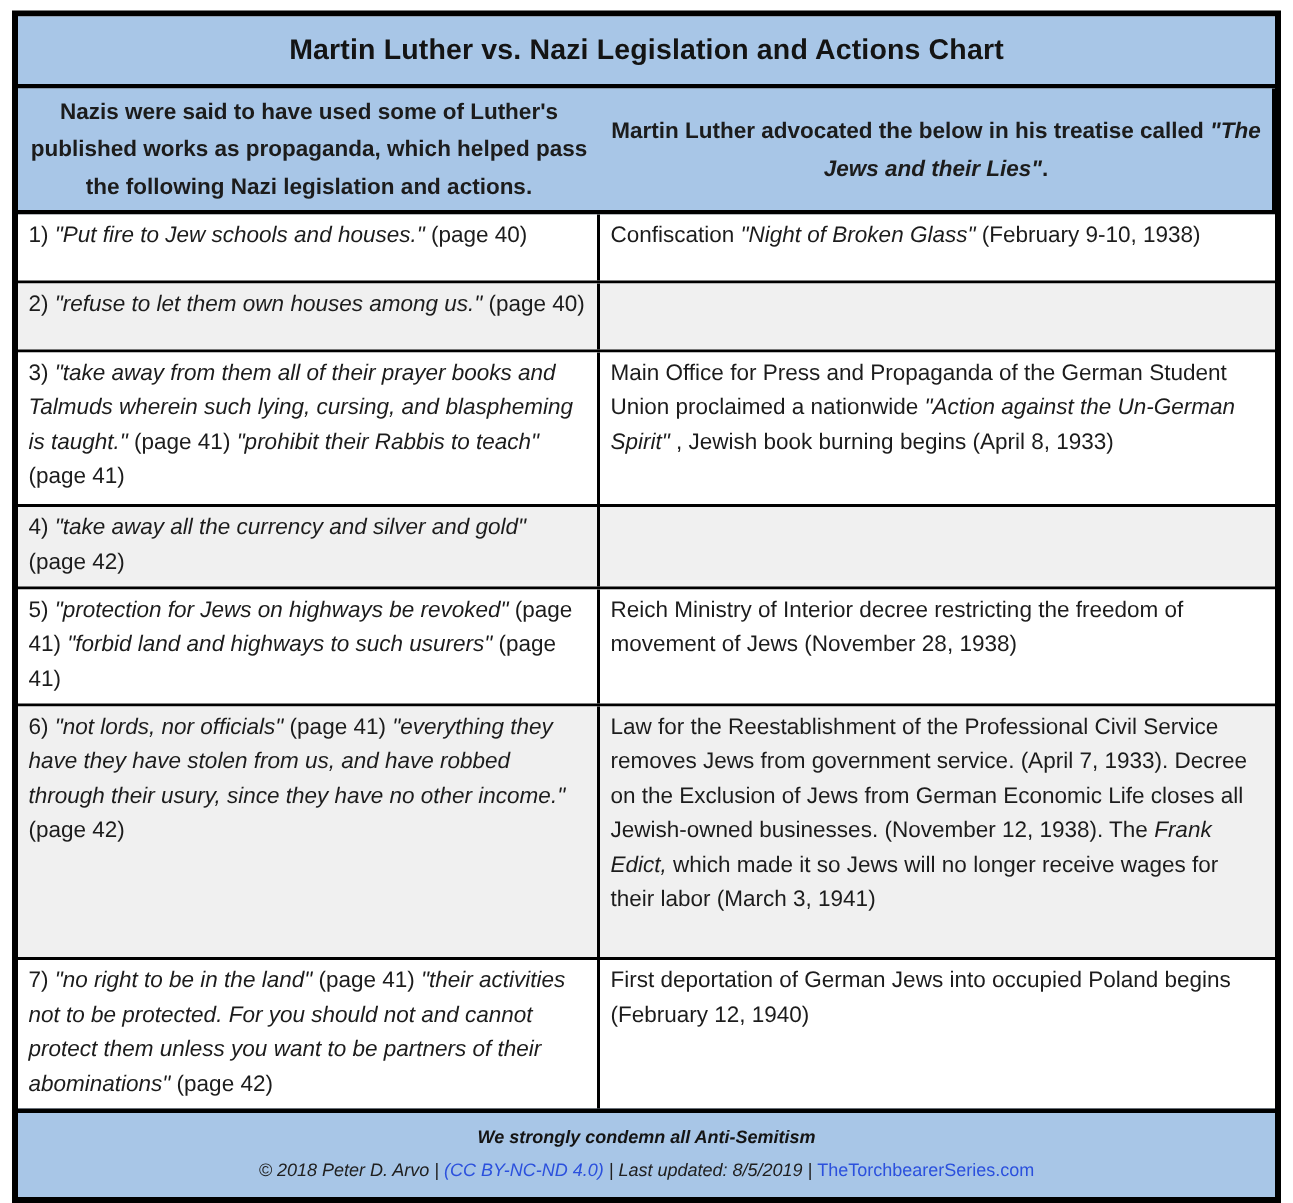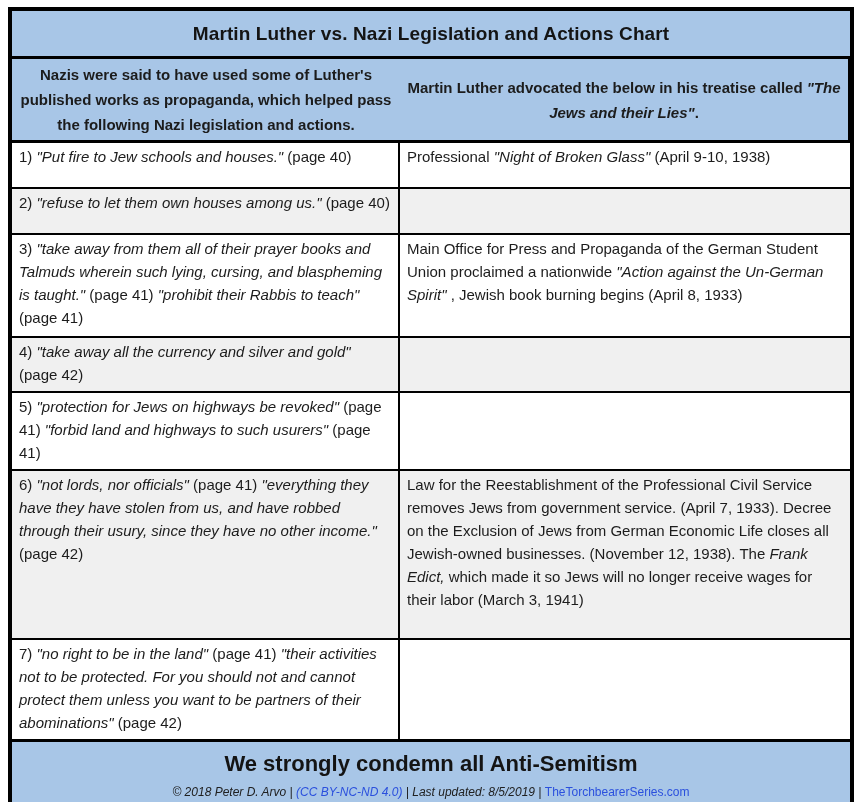--- a/index.html
+++ b/index.html
@@ -65,22 +65,23 @@
   .r5 { min-height: 72px; }
   .r6 { min-height: 169px; }
   .r7 { min-height: 99px; }
   .footer-band {
     background: var(--band-blue);
     border-top: 3px solid var(--border-black);
     text-align: center;
     padding: 7px 8px 11px;
   }
   .condemnation {
+    font-style: italic;
     font-weight: bold;
-    font-size: 22px;
+    font-size: 12px;
     padding: 2px 0 8px;
     color: #141414;
   }
   .credits {
     font-style: italic;
     font-size: 12px;
     color: #202020;
   }
   .it { font-style: italic; }
   .up { font-style: normal; }
@@ -99,41 +100,43 @@
         <div><span>Nazis were said to have used some of Luther's published works as propaganda, which helped pass the following Nazi legislation and actions.</span></div>
       </div>
       <div class="cell left">
         <div><span>Martin Luther advocated the below in his treatise called </span><span class="it">"The Jews and their Lies"</span><span>.</span></div>
       </div>
     </div>
 
     <div class="rows">
       <div class="grid-row r1">
         <div class="cell left"><span>1) </span><span class="it">"Put fire to Jew schools and houses."</span><span>  (page 40)</span></div>
-        <div class="cell right"><span>Professional </span><span class="it">"Night of Broken Glass"</span><span> (April 9-10, 1938)</span></div>
+        <div class="cell right"><span>Confiscation </span><span class="it">"Night of Broken Glass"</span><span> (February 9-10, 1938)</span></div>
       </div>
       <div class="grid-row r2">
         <div class="cell left"><span>2) </span><span class="it">"refuse to let them own houses among us."</span><span> (page 40)</span></div>
       </div>
       <div class="grid-row r3">
         <div class="cell left"><span>3) </span><span class="it">"take away from them all of their prayer books and Talmuds wherein such lying, cursing, and blaspheming is taught."</span><span> (page 41) </span><span class="it">"prohibit their Rabbis to teach"</span><span> (page 41)</span></div>
         <div class="cell right"><span>Main Office for Press and Propaganda of the German Student Union proclaimed a nationwide </span><span class="it">"Action against the Un-German Spirit"</span><span> , Jewish book burning begins (April 8, 1933)</span></div>
       </div>
       <div class="grid-row r4">
         <div class="cell left"><span>4) </span><span class="it">"take away all the currency and silver and gold"</span><span> (page 42)</span></div>
       </div>
       <div class="grid-row r5">
         <div class="cell left"><span>5) </span><span class="it">"protection for Jews on highways be revoked"</span><span> (page 41) </span><span class="it">"forbid land and highways to such usurers"</span><span> (page 41)</span></div>
+        <div class="cell right"><span>Reich Ministry of Interior decree restricting the freedom of movement of Jews (November 28, 1938)</span></div>
       </div>
       <div class="grid-row r6">
         <div class="cell left"><span>6) </span><span class="it">"not lords, nor officials"</span><span> (page 41) </span><span class="it">"everything they have they have stolen from us, and have robbed through their usury, since they have no other income."</span><span> (page 42)</span></div>
         <div class="cell right"><span>Law for the Reestablishment of the Professional Civil Service removes Jews from government service. (April 7, 1933). Decree on the Exclusion of Jews from German Economic Life closes all Jewish-owned businesses. (November 12, 1938). The </span><span class="it">Frank Edict,</span><span>  which made it so Jews will no longer receive wages for their labor (March 3, 1941)</span></div>
       </div>
       <div class="grid-row r7">
         <div class="cell left"><span>7)  </span><span class="it">"no right to be in the land"</span><span> (page 41) </span><span class="it">"their activities not to be protected. For you should not and cannot protect them unless you want to be partners of their abominations"</span><span> (page 42)</span></div>
+        <div class="cell right"><span>First deportation of German Jews into occupied Poland begins (February 12, 1940)</span></div>
       </div>
     </div>
 
     <div class="footer-band">
       <div class="condemnation">We strongly condemn all Anti-Semitism</div>
       <div class="credits"><span>© 2018 Peter D. Arvo | </span><span class="lnk">(CC BY-NC-ND 4.0)</span><span> | Last updated: 8/5/2019 | </span><span class="up lnk">TheTorchbearerSeries.com</span></div>
     </div>
 
   </div>
 </div>

